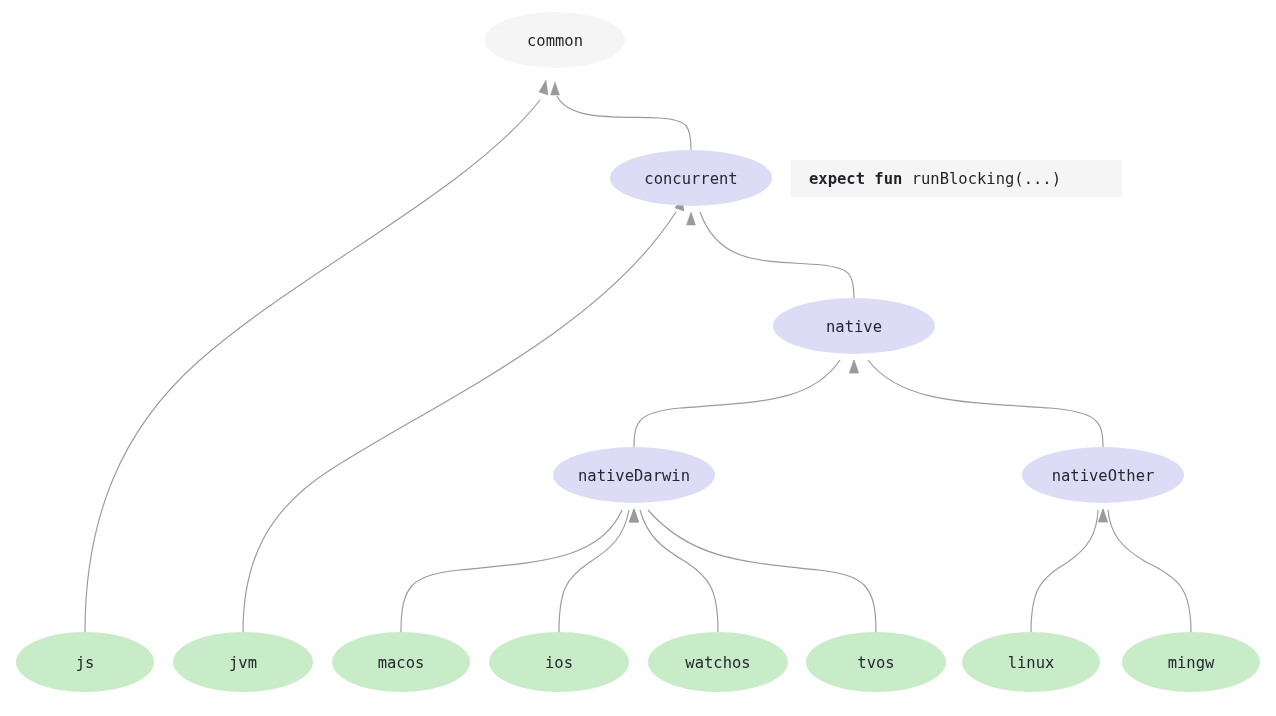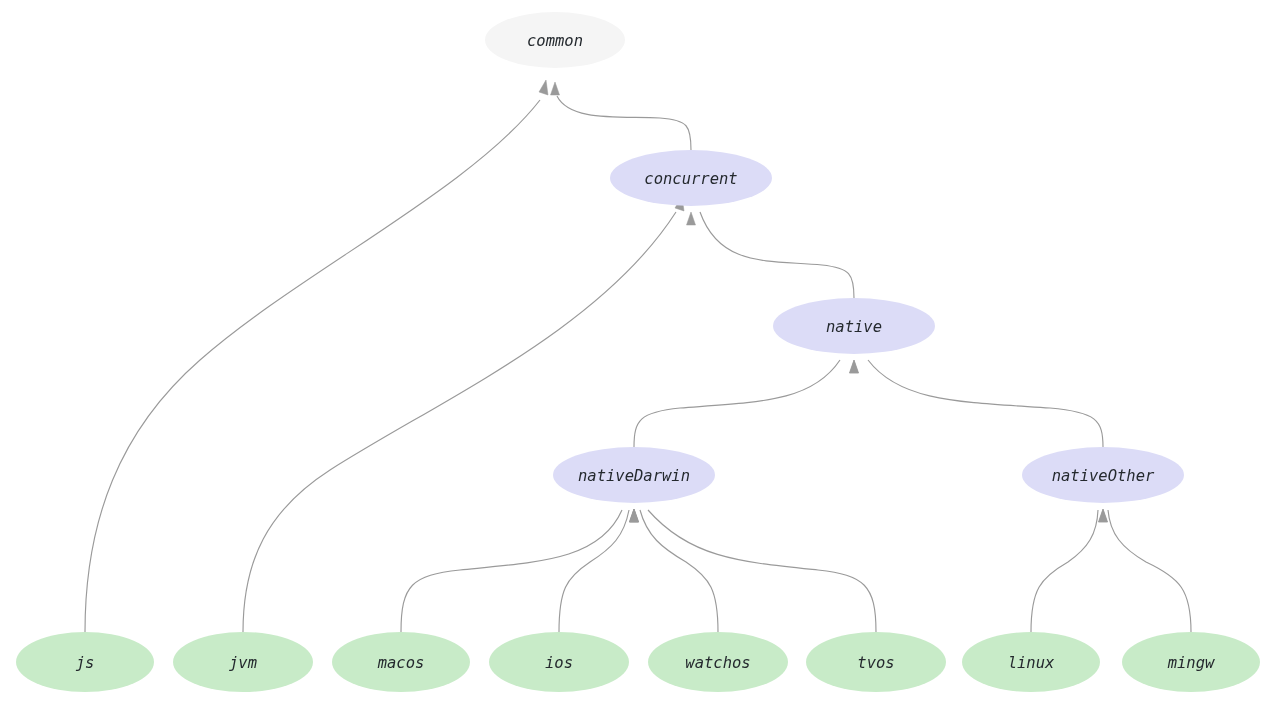--- a/index.html
+++ b/index.html
@@ -12,21 +12,20 @@
     height: 716px;
     position: relative;
     overflow: hidden;
     font-family: "DejaVu Sans Mono", "Liberation Mono", monospace;
   }
   #diagram-root {
     position: absolute;
     left: 0; top: 0;
     width: 1276px;
     height: 716px;
-    font-style: italic;
   }
   #graph-svg {
     position: absolute;
     left: 0; top: 0;
     width: 1276px;
     height: 716px;
     display: block;
   }
   .node-label {
     font-family: "DejaVu Sans Mono", "Liberation Mono", monospace;
@@ -202,14 +201,17 @@
       </g>
 
       <g>
         <ellipse cy="662" rx="69" ry="30" fill="#c8ebc8" cx="1191"></ellipse>
         <text class="node-label" x="1191" y="663">mingw</text>
       </g>
 
     </g>
   </svg>
 
+  <div id="code-annotation">
+    <span class="code-text"><span class="kw">expect fun</span><span> runBlocking(...)</span></span>
+  </div>
 
 </div>
 
 </body></html>

